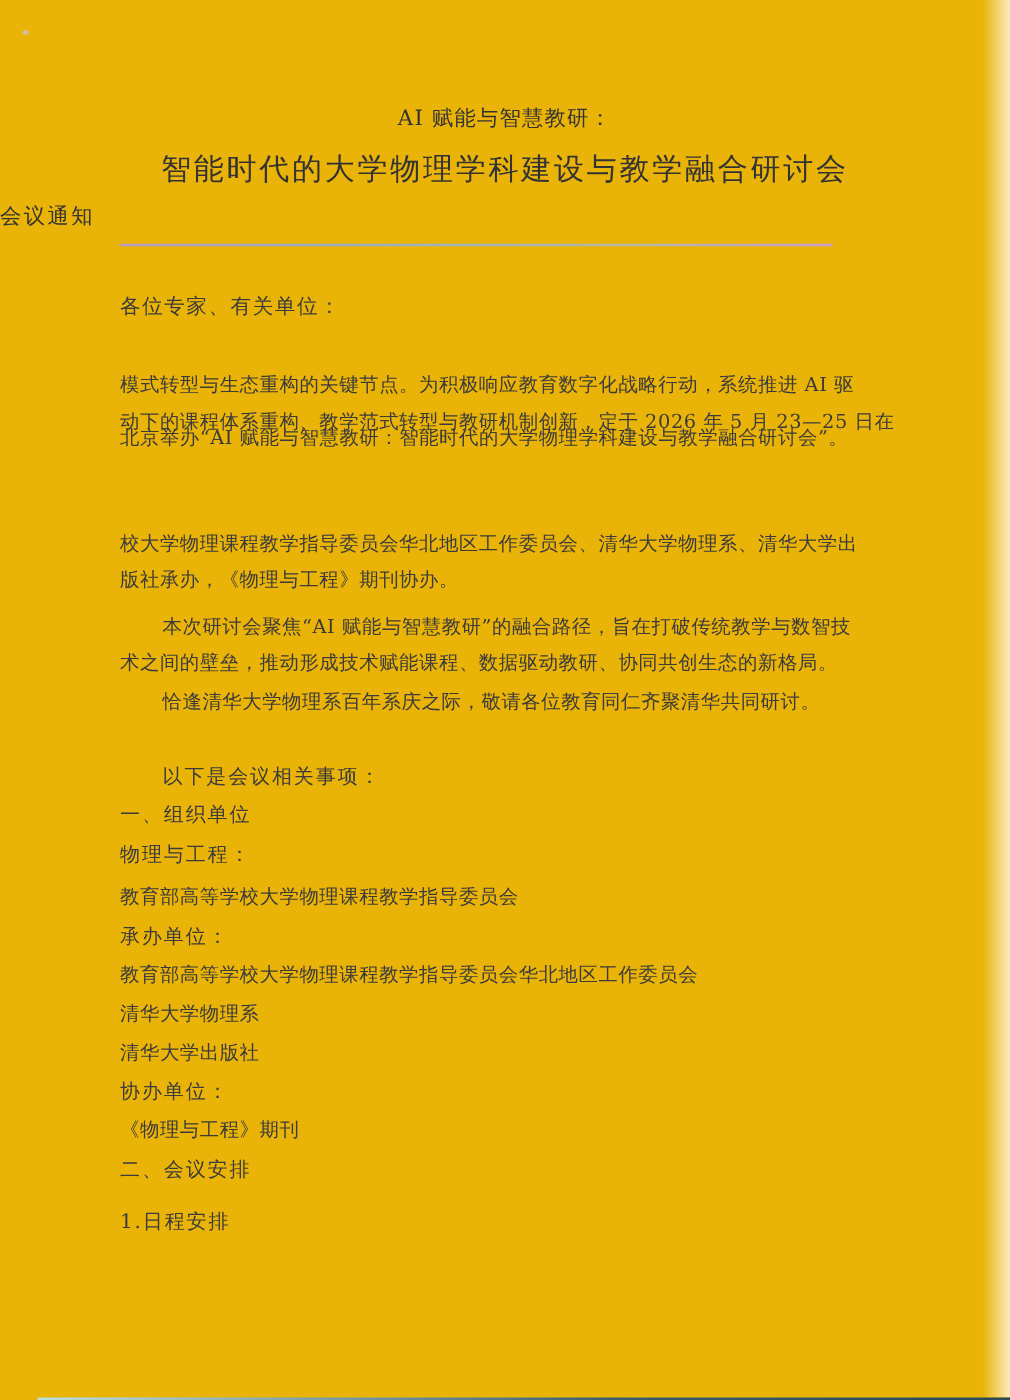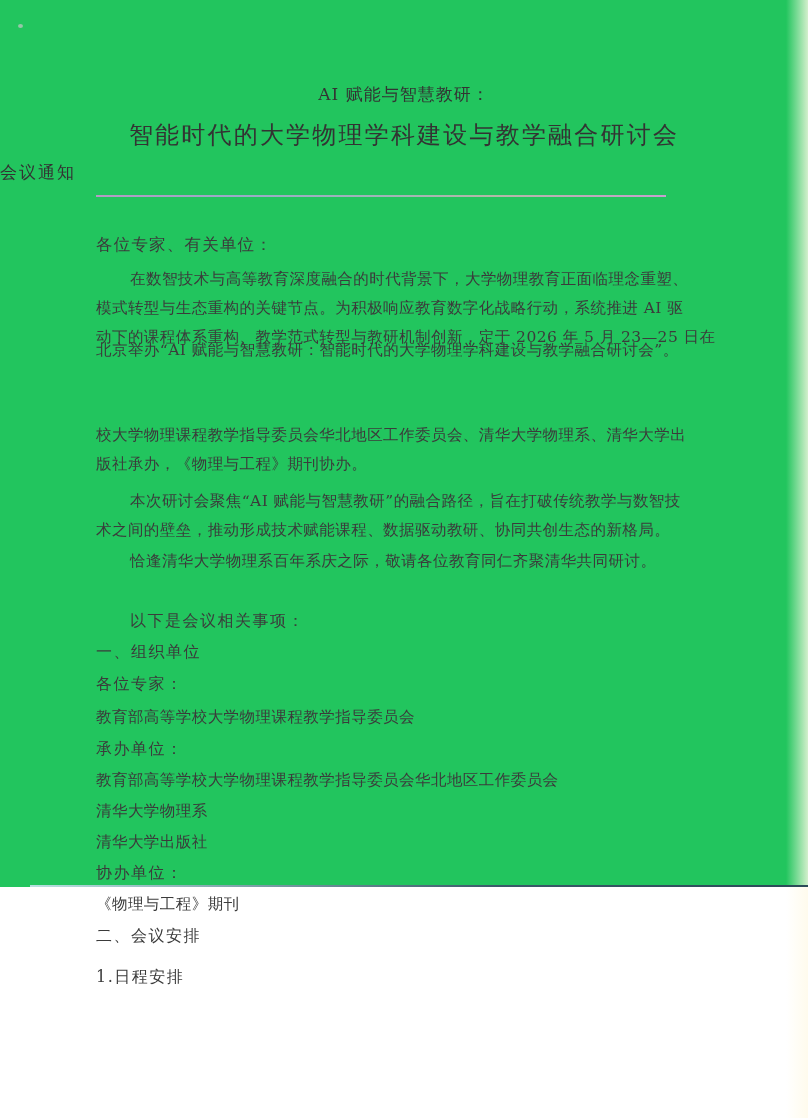--- a/index.html
+++ b/index.html
@@ -3,22 +3,22 @@
   <meta charset="utf-8">
   <style>
     html, body { margin: 0; padding: 0; }
     body {
       width: 808px; height: 1120px; position: relative; overflow: hidden;
       background: #ffffff;
       font-family: "DejaVu Serif", "Liberation Serif", serif;
       color: #3a3a3a;
     }
     .page {
-      position: absolute; left: 0; top: 0; width: 808px; height: 887px;
-      background: #22c55e;
+      position: absolute; left: 0; top: 0; width: 808px; height: 1120px;
+      background: #eab308;
     }
     .scan-speck {
       position: absolute; left: 18px; top: 24px; width: 5px; height: 4px;
       border-radius: 50%; background: #c8c8c8; opacity: .7;
     }
     .title-sub {
       position: absolute; left: 0; width: 808px; top: 83px;
       text-align: center; font-size: 17px; letter-spacing: 1px; color: #333;
     }
     .title-main {
@@ -56,37 +56,36 @@
   <div class="scan-speck"></div>
   <div class="right-tint"></div>
 
   <div class="title-sub">AI 赋能与智慧教研：</div>
   <div class="title-main">智能时代的大学物理学科建设与教学融合研讨会</div>
   <div class="title-notice">会议通知</div>
   <div class="divider"></div>
 
   <div class="line greet" style="top:234px">各位专家、有关单位：</div>
 
-  <div class="line indent" style="top:269px">在数智技术与高等教育深度融合的时代背景下，大学物理教育正面临理念重塑、</div>
   <div class="line" style="top:298px">模式转型与生态重构的关键节点。为积极响应教育数字化战略行动，系统推进 AI 驱</div>
   <div class="line" style="top:327px">动下的课程体系重构、教学范式转型与教研机制创新，定于 2026 年 5 月 23—25 日在</div>
   <div class="line" style="top:340px">北京举办“AI 赋能与智慧教研：智能时代的大学物理学科建设与教学融合研讨会”。</div>
 
   <div class="line" style="top:425px">校大学物理课程教学指导委员会华北地区工作委员会、清华大学物理系、清华大学出</div>
   <div class="line" style="top:454px">版社承办，《物理与工程》期刊协办。</div>
 
   <div class="line" style="top:520px">术之间的壁垒，推动形成技术赋能课程、数据驱动教研、协同共创生态的新格局。</div>
   <div class="line indent" style="top:491px">本次研讨会聚焦“AI 赋能与智慧教研”的融合路径，旨在打破传统教学与数智技</div>
 
   <div class="line indent" style="top:551px">恰逢清华大学物理系百年系庆之际，敬请各位教育同仁齐聚清华共同研讨。</div>
 
   <div class="line indent head" style="top:611px">以下是会议相关事项：</div>
 
   <div class="line head" style="top:642px">一、组织单位</div>
-  <div class="line head" style="top:674px">各位专家：</div>
+  <div class="line head" style="top:674px">物理与工程：</div>
   <div class="line" style="top:707px">教育部高等学校大学物理课程教学指导委员会</div>
   <div class="line head" style="top:739px">承办单位：</div>
   <div class="line" style="top:770px">教育部高等学校大学物理课程教学指导委员会华北地区工作委员会</div>
   <div class="line" style="top:801px">清华大学物理系</div>
   <div class="line" style="top:832px">清华大学出版社</div>
   <div class="line head" style="top:863px">协办单位：</div>
   <div class="line" style="top:894px">《物理与工程》期刊</div>
 
   <div class="line head" style="top:926px">二、会议安排</div>
   <div class="line head" style="top:967px">1.日程安排</div>

